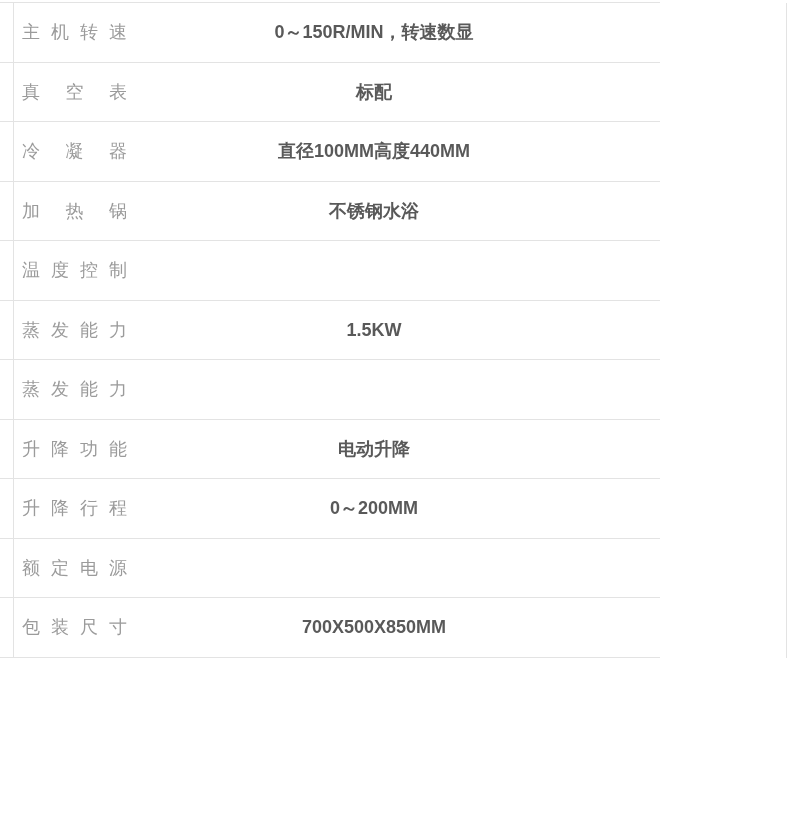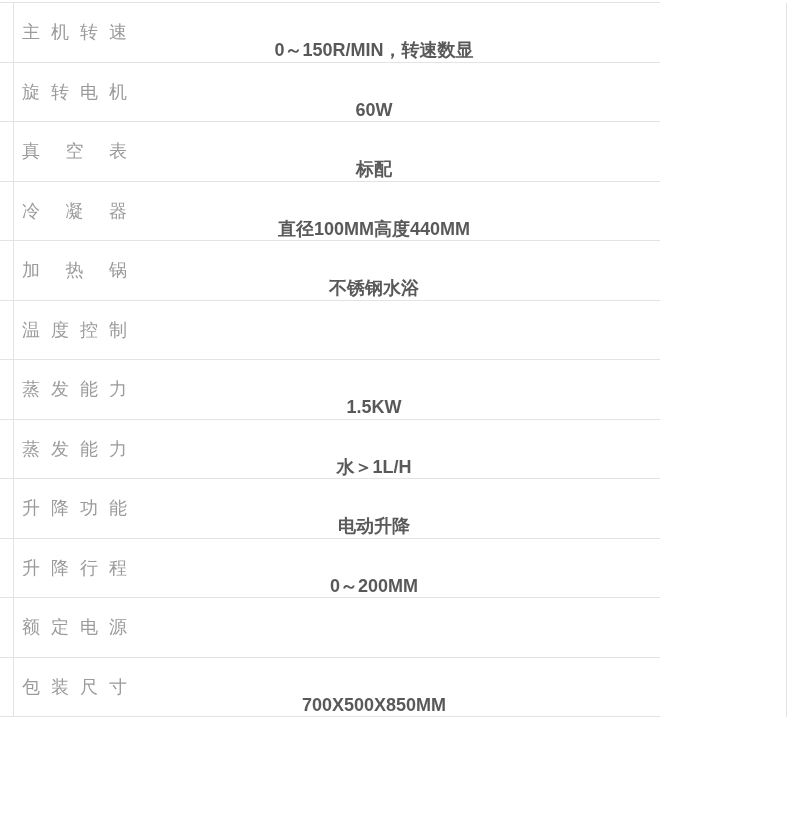--- a/index.html
+++ b/index.html
@@ -44,44 +44,39 @@
     position: absolute;
     left: 88px;
     right: 0;
     top: 50%;
     transform: translateY(-50%);
     font-size: 18px;
     font-weight: bold;
     color: var(--value-color, #595959);
     text-align: center;
     white-space: nowrap;
-    margin-top: 18px;
   }
   .v-line {
     position: absolute;
     top: 0;
     bottom: 0;
     width: 1px;
     background: var(--border-color, #e3e3e3);
   }
   .v-line.left  { left: 13px; }
   .v-line.right { left: 786px; }
 </style>
 </head>
 <body style="background: rgb(255, 255, 255);">
 
 <div class="spec-table">
   <div id="rows-container">
       <div class="spec-row">
         <div class="spec-label">主机转速</div>
         <div class="spec-value">0～150R/MIN，转速数显</div>
-      </div>
-      <div class="spec-row">
-        <div class="spec-label">旋转电机</div>
-        <div class="spec-value">60W</div>
       </div>
       <div class="spec-row">
         <div class="spec-label">真空表</div>
         <div class="spec-value">标配</div>
       </div>
       <div class="spec-row">
         <div class="spec-label">冷凝器</div>
         <div class="spec-value">直径100MM高度440MM</div>
       </div>
       <div class="spec-row">
@@ -90,21 +85,20 @@
       </div>
       <div class="spec-row">
         <div class="spec-label">温度控制</div>
       </div>
       <div class="spec-row">
         <div class="spec-label">蒸发能力</div>
         <div class="spec-value">1.5KW</div>
       </div>
       <div class="spec-row">
         <div class="spec-label">蒸发能力</div>
-        <div class="spec-value">水＞1L/H</div>
       </div>
       <div class="spec-row">
         <div class="spec-label">升降功能</div>
         <div class="spec-value">电动升降</div>
       </div>
       <div class="spec-row">
         <div class="spec-label">升降行程</div>
         <div class="spec-value">0～200MM</div>
       </div>
       <div class="spec-row">

